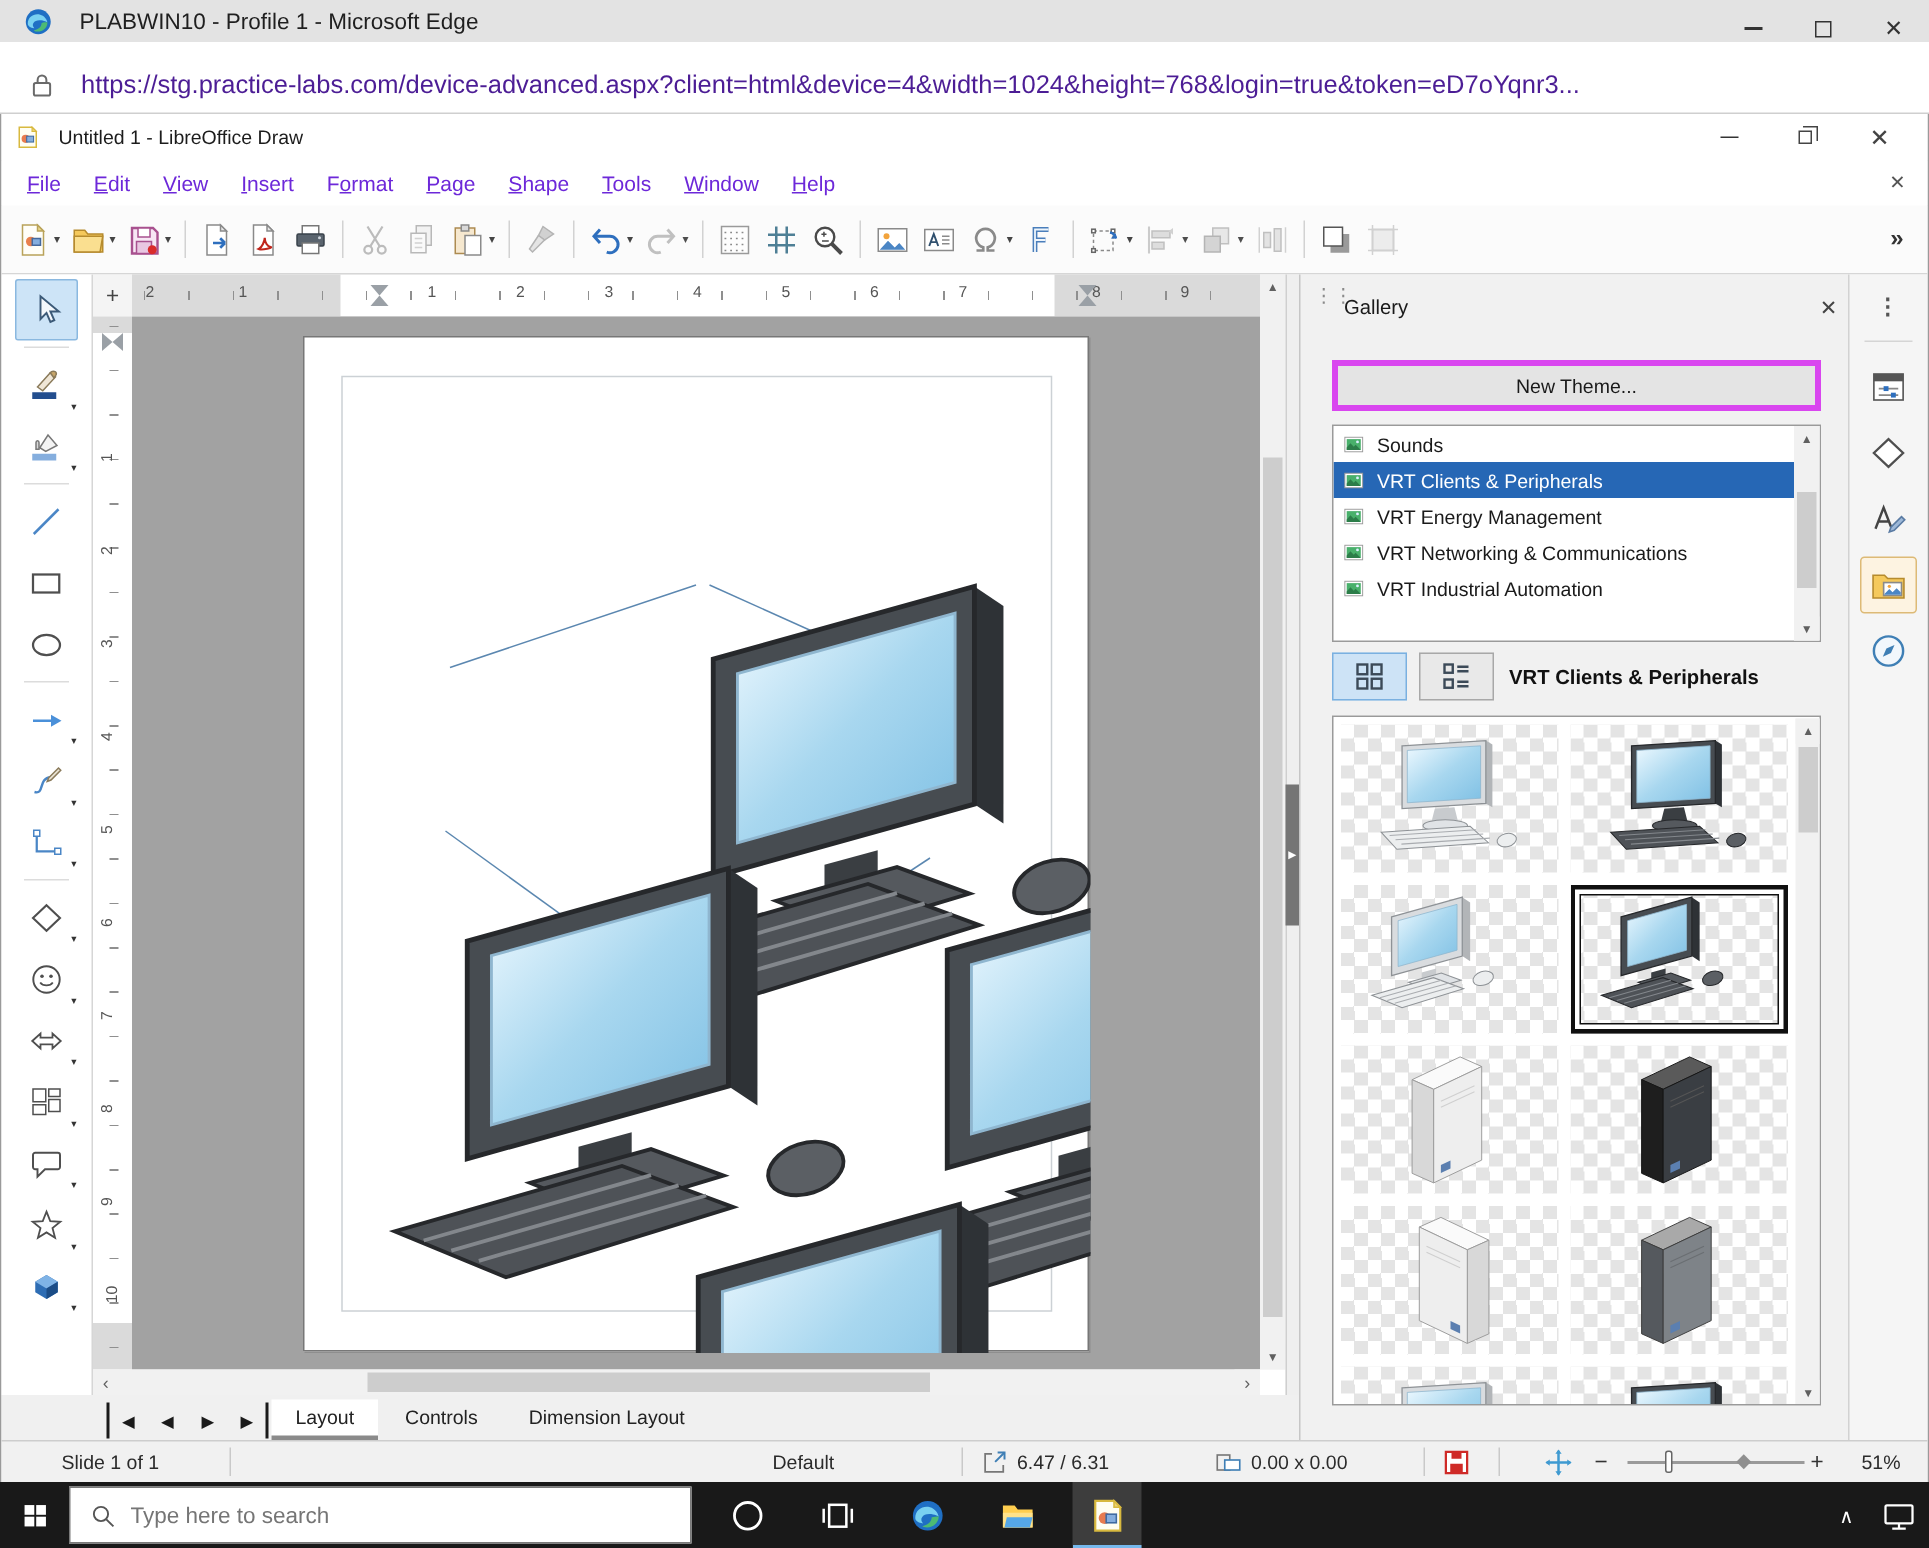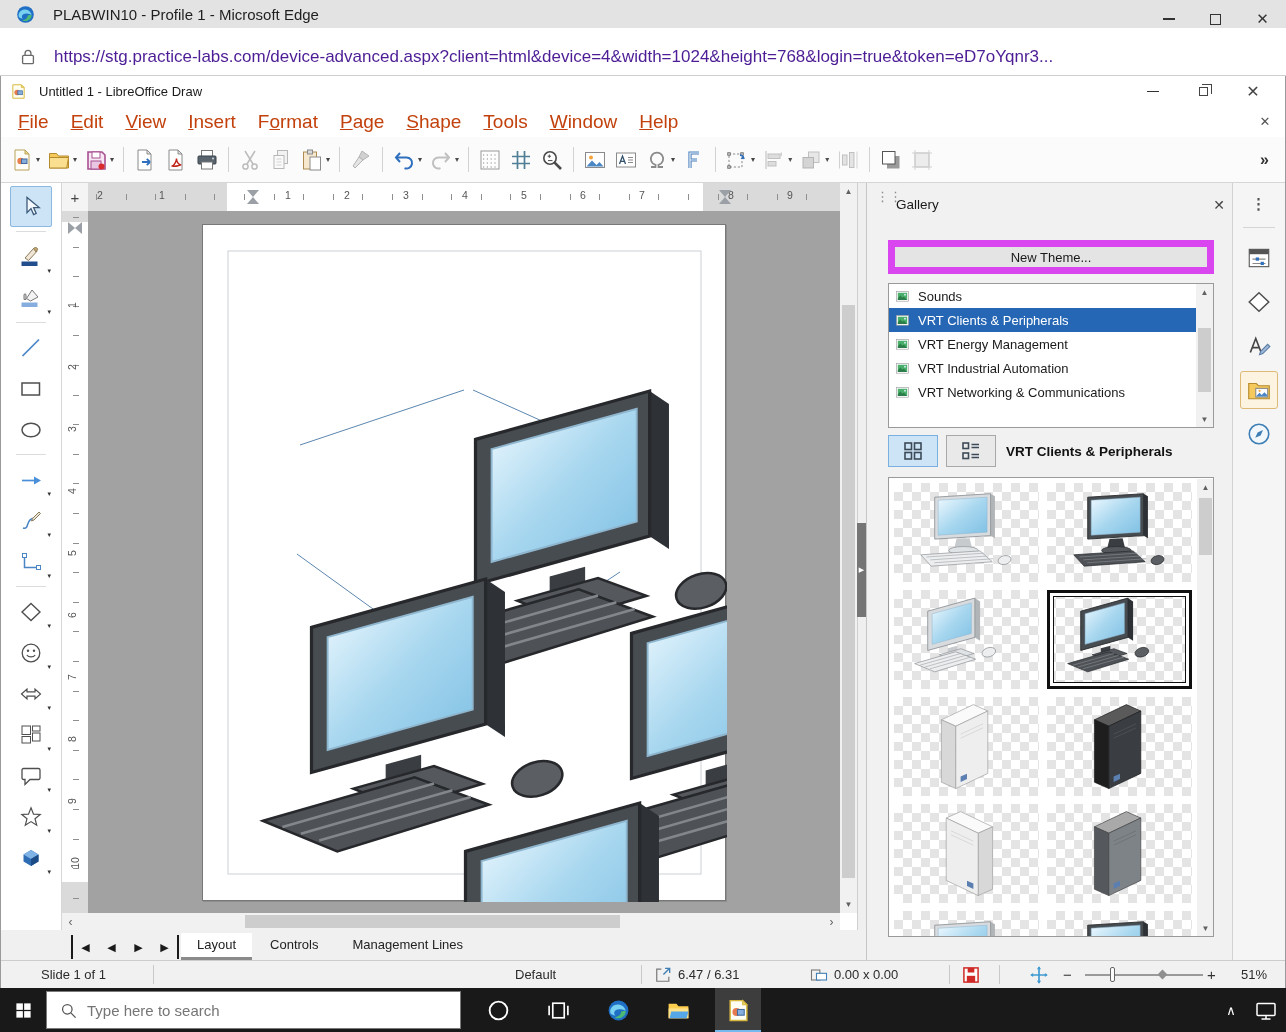--- a/index.html
+++ b/index.html
@@ -27,21 +27,21 @@
 #edge-url{margin-left:16px;font-size:17px;color:#4c1d95;white-space:nowrap}
 
 
 #lo-frame{left:0;top:76px;width:1286px;height:912px;border-left:1px solid #9a9a9a;border-right:1px solid #9a9a9a;pointer-events:none}
 #lo-titlebar{left:1px;top:76px;width:1284px;height:31px;background:#fff;display:flex;align-items:center}
 #lo-titlebar svg{width:17px;height:17px;margin-left:9px}
 #lo-title{margin-left:12px;font-size:13px;color:#1c1c1c}
 .lobtns{position:absolute;right:8px;top:76px;height:31px;display:flex}
 .lobtn{width:50px;height:31px;display:flex;align-items:center;justify-content:center;color:#444}
 #lo-menubar{left:1px;top:107px;width:1284px;height:30px;background:#fff;display:flex;align-items:center;padding-left:6px}
-.menu-item{padding:0 11px;font-size:19px;line-height:28px;color:#c2410c;cursor:default}
+.menu-item{padding:0 11px;font-size:14px;line-height:28px;color:#6d28d9;cursor:default}
 #doc-close{position:absolute;right:10px;top:110px;width:22px;height:22px;display:flex;align-items:center;justify-content:center;color:#555;font-size:13px}
 #lo-toolbar{left:1px;top:137px;width:1284px;height:46px;background:#fbfbfb;border-bottom:1px solid #d6d6d6;display:flex;align-items:center;padding:0 6px;gap:1px}
 .tbtn{display:flex;align-items:center;padding:3px 3px;border-radius:2px}
 .tbtn .dd{font-size:8px;color:#444;margin-left:2px}
 .tbtn.dis{opacity:.95}
 .tsep{width:1px;height:25px;background:#d2d2d2;margin:0 5px;flex:0 0 auto}
 #tb-more{margin-left:auto;font-size:16px;color:#333;padding:0 10px;font-weight:bold}
 
 
 #lo-toolbox{left:1px;top:183px;width:61px;height:747px;background:#fff;border-right:1px solid #d6d6d6;display:flex;flex-direction:column;align-items:center;padding-top:3px}
@@ -96,21 +96,21 @@
 .zoom-track{position:absolute;top:13px;left:1084px;width:118px;height:2px;background:#9a9a9a}
 .zoom-thumb{position:absolute;top:6px;left:1109px;width:5px;height:15px;background:#fdfdfd;border:1px solid #666;border-radius:2px}
 .zoom-mid{position:absolute;top:10px;left:1158px;width:7px;height:7px;background:#8f8f8f;transform:rotate(45deg)}
 .zoom-pm{position:absolute;top:0;height:27px;display:flex;align-items:center;font-size:15px;color:#333}
 
 
 #gallery-deck{left:866px;top:183px;width:366px;height:777px;background:#f1f1f1;border-left:1px solid #c6c6c6}
 #g-grip{position:absolute;left:876px;top:193px;color:#8a8a8a;font-size:13px;line-height:7px;width:8px}
 #g-title{position:absolute;left:896px;top:197px;font-weight:normal;font-size:13.5px;color:#1a1a1a}
 #g-close{position:absolute;left:1208px;top:194px;width:22px;height:22px;display:flex;align-items:center;justify-content:center;color:#444;font-size:14px}
-#g-newtheme{position:absolute;left:888px;top:240px;width:326px;height:34px;background:#e4e4e4;border:7px solid #d946ef;display:flex;align-items:center;justify-content:center;font-size:13px;color:#1a1a1a}
+#g-newtheme{position:absolute;left:888px;top:240px;width:326px;height:34px;background:#e4e4e4;border:4px solid #d946ef;display:flex;align-items:center;justify-content:center;font-size:13px;color:#1a1a1a}
 #theme-list{position:absolute;left:888px;top:283px;width:326px;height:145px;background:#fff;border:1px solid #9a9a9a;overflow:hidden}
 .theme-row{display:flex;align-items:center;gap:7px;height:24px;padding-left:5px;font-size:13px;color:#1a1a1a;width:307px}
 .theme-row.sel{background:#2667b5;color:#fff}
 #tl-scroll{position:absolute;left:1196px;top:284px;width:17px;height:143px;background:#f1f1f1}
 #g-toggle-grid{position:absolute;left:888px;top:435px;width:50px;height:32px;background:#cde3f6;border:1px solid #7ab0e0;display:flex;align-items:center;justify-content:center}
 #g-toggle-list{position:absolute;left:946px;top:435px;width:50px;height:32px;background:#e9e9e9;border:1px solid #a8a8a8;display:flex;align-items:center;justify-content:center}
 #g-heading{position:absolute;left:1006px;top:444px;font-weight:bold;font-size:13.5px;color:#111}
 #g-items{position:absolute;left:888px;top:477px;width:326px;height:460px;background:#fff;border:1px solid #9a9a9a;overflow:hidden}
 #g-grid{position:absolute;left:1px;top:1px;width:306px;height:458px;overflow:hidden;display:grid;grid-template-columns:153px 153px;grid-auto-rows:107px}
 .gcell{padding:4px;position:relative}
@@ -852,21 +852,21 @@
 <div class="abs" id="tabrow">
   <div style="display:flex;align-items:center;margin-bottom:1px" id="layer-nav">
       <div class="lnav" style="border-left: 2px solid rgb(26, 26, 26);">◀</div>
       <div class="lnav">◀</div>
       <div class="lnav">▶</div>
       <div class="lnav" style="border-right: 2px solid rgb(26, 26, 26);">▶</div>
     </div>
   <div style="display:flex" id="layer-tabs">
       <div class="ltab act">Layout</div>
       <div class="ltab">Controls</div>
-      <div class="ltab">Management Lines</div>
+      <div class="ltab">Dimension Layout</div>
     </div>
 </div>
 
 <div class="abs" id="statusbar">
   <div class="sb-item" style="left:40px">Slide 1 of 1</div>
   <div class="sep" style="left:152px"></div>
   <div class="sb-item" style="left:514px">Default</div>
   <div class="sep" style="left:640px"></div>
   <div class="sb-item" style="left:652px">
     <svg class="ic20">
@@ -921,27 +921,27 @@
     <div class="theme-row">
       <svg class="tic">
         <use href="#ic-theme"></use>
       </svg>
       <span>VRT Energy Management</span>
     </div>
     <div class="theme-row">
       <svg class="tic">
         <use href="#ic-theme"></use>
       </svg>
-      <span>VRT Industrial Automation</span>
+      <span>VRT Networking &amp; Communications</span>
     </div>
     <div class="theme-row">
       <svg class="tic">
         <use href="#ic-theme"></use>
       </svg>
-      <span>VRT Networking &amp; Communications</span>
+      <span>VRT Industrial Automation</span>
     </div>
   </div>
 <div class="abs" id="tl-scroll">
   <div class="sb-arrow" style="left:0;top:0;width:17px;height:16px">▲</div>
   <div class="sb-thumb" style="left:2px;top:44px;width:13px;height:64px"></div>
   <div class="sb-arrow" style="left:0;top:127px;width:17px;height:16px">▼</div>
 </div>
 <div class="abs" id="g-toggle-grid">
     <svg class="ic">
       <use href="#ic-grid-view"></use>

